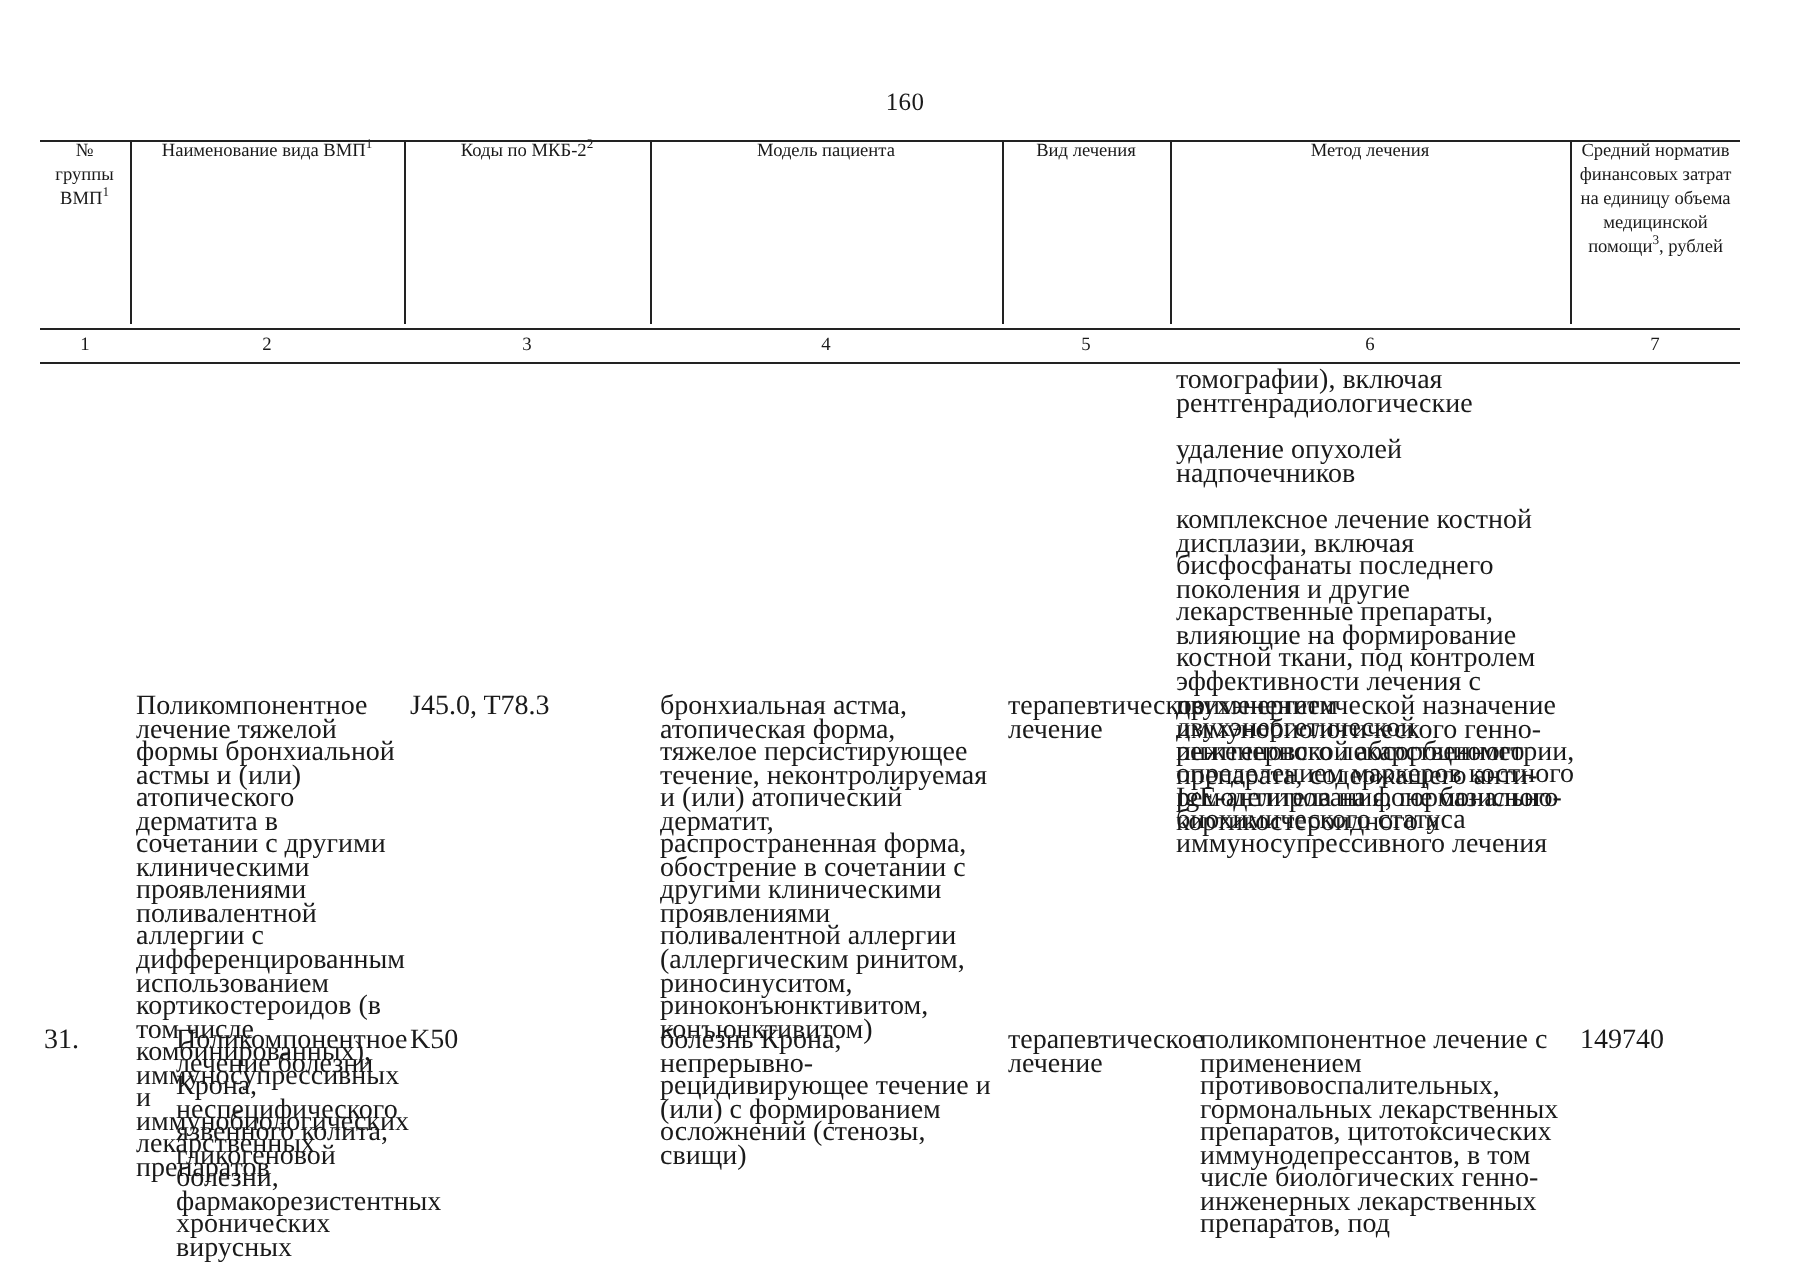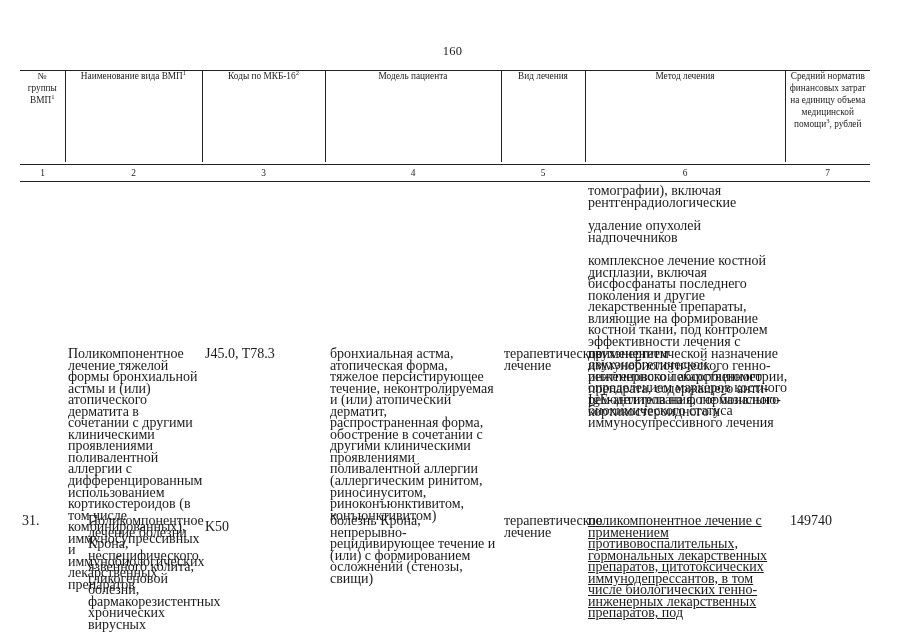--- a/index.html
+++ b/index.html
@@ -142,21 +142,21 @@
           <tr class="hdr-row">
         <th class="first">
           <span>№</span><br>
           <span>группы</span><br>
           <span>ВМП</span><sup>1</sup>
         </th>
         <th>
           <span>Наименование вида ВМП</span><sup>1</sup>
         </th>
         <th>
-          <span>Коды по МКБ-16</span><sup>2</sup>
+          <span>Коды по МКБ-2</span><sup>2</sup>
         </th>
         <th>
           <span>Модель пациента</span>
         </th>
         <th>
           <span>Вид лечения</span>
         </th>
         <th>
           <span>Метод лечения</span>
         </th>
@@ -193,21 +193,21 @@
     <div class="col center" style="left:22px;  top:167px; width:42px;"></div>
     <div class="col" style="left:68px;  top:167px; width:132px;">Поликомпонентное лечение тяжелой формы бронхиальной астмы и (или) атопического дерматита в сочетании с другими клиническими проявлениями поливалентной аллергии с дифференцированным использованием кортикостероидов (в том числе комбинированных), иммуносупрессивных и иммунобиологических лекарственных препаратов</div>
     <div class="col center" style="left:205px; top:167px; width:118px;">J45.0, T78.3</div>
     <div class="col" style="left:330px; top:167px; width:168px;">бронхиальная астма, атопическая форма, тяжелое персистирующее течение, неконтролируемая и (или) атопический дерматит, распространенная форма, обострение в сочетании с другими клиническими проявлениями поливалентной аллергии (аллергическим ринитом, риносинуситом, риноконъюнктивитом, конъюнктивитом)</div>
     <div class="col" style="left:504px; top:167px; width:80px;">терапевтическое лечение</div>
     <div class="col" style="left:588px; top:167px; width:200px;">двухэнергетической назначение иммунобиологического генно-инженерного лекарственного препарата, содержащего анти-IgE-антитела на фоне базисного кортикостероидного и иммуносупрессивного лечения</div>
     <div class="col center" style="left:790px; top:167px; width:78px;"></div>
 
     <div class="col center" style="left:22px;  top:334px; width:42px;">31.</div>
     <div class="col" style="left:68px;  top:334px; width:132px;margin-left:20px;">Поликомпонентное лечение болезни Крона, неспецифического язвенного колита, гликогеновой болезни, фармакорезистентных хронических вирусных</div>
-    <div class="col center" style="left:205px; top:334px; width:118px;margin-top:6px;">K50</div>
+    <div class="col center" style="left:205px; top:334px; width:118px;">K50</div>
     <div class="col" style="left:330px; top:334px; width:168px;">болезнь Крона, непрерывно-рецидивирующее течение и (или) с формированием осложнений (стенозы, свищи)</div>
     <div class="col" style="left:504px; top:334px; width:80px;">терапевтическое лечение</div>
-    <div class="col" style="left:588px; top:334px; width:200px;text-decoration:underline;">поликомпонентное лечение с применением противовоспалительных, гормональных лекарственных препаратов, цитотоксических иммунодепрессантов, в том числе биологических генно-инженерных лекарственных препаратов, под</div>
+    <div class="col" style="left:600px; top:334px; width:200px;">поликомпонентное лечение с применением противовоспалительных, гормональных лекарственных препаратов, цитотоксических иммунодепрессантов, в том числе биологических генно-инженерных лекарственных препаратов, под</div>
     <div class="col center" style="left:790px; top:334px; width:78px;">149740</div>
 
   </div>
 
 </div>
 
 </body></html>

